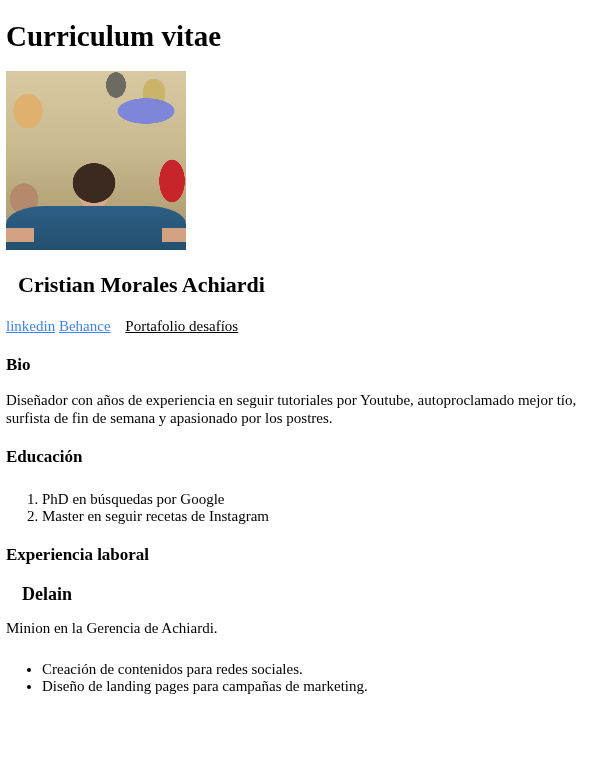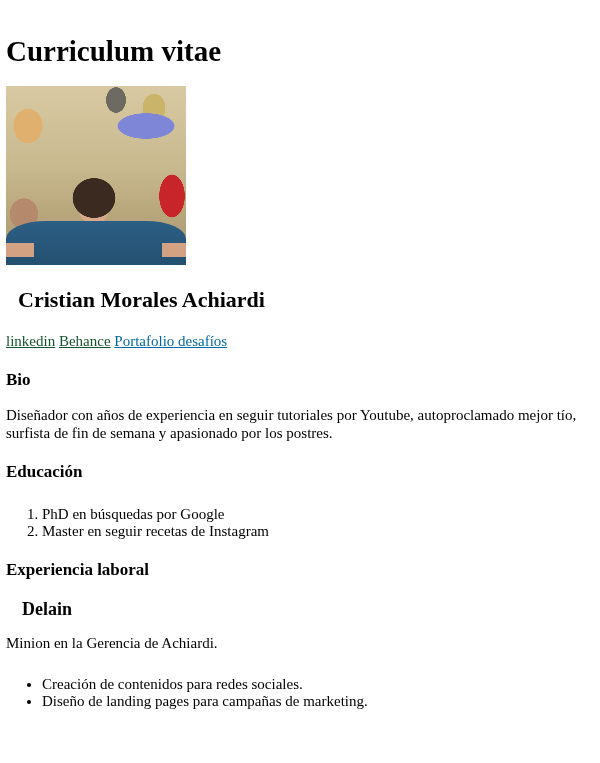--- a/index.html
+++ b/index.html
@@ -3,21 +3,21 @@
   <meta charset="utf-8">
   <style>
     html, body { margin: 0; padding: 0; background: #ffffff; }
     body {
       width: 600px; height: 763px; overflow: hidden;
       font-family: "Liberation Serif", "DejaVu Serif", serif;
       color: #000000;
       font-size: 15px;
       line-height: 1.15;
     }
-    .page { padding: 16px 6px; }
+    .page { padding: 1px 6px; }
     h1 { font-size: 29px; font-weight: bold; margin: 0; padding-top: 18px; line-height: 34px; height: 34px; }
     .avatar {
       display: block; margin-top: 18px; width: 180px; height: 179px;
       position: relative; overflow: hidden;
       background:
         radial-gradient(ellipse 30px 28px at 88px 112px, #3a2a20 0 70%, transparent 72%),
         radial-gradient(ellipse 26px 30px at 88px 120px, #d9a98c 0 60%, transparent 62%),
         radial-gradient(ellipse 40px 18px at 140px 40px, #7e86d8 0 70%, transparent 72%),
         radial-gradient(ellipse 16px 20px at 148px 22px, #c9b46a 0 70%, transparent 72%),
         radial-gradient(ellipse 14px 18px at 110px 14px, #6d6a62 0 70%, transparent 72%),
@@ -29,22 +29,22 @@
     .avatar .shirt {
       position: absolute; left: 0; right: 0; bottom: 0; height: 44px;
       background: linear-gradient(180deg, #2c5f86 0%, #24506f 100%);
       border-top-left-radius: 40px 18px; border-top-right-radius: 40px 18px;
     }
     .avatar .arm-left { position: absolute; left: 0; bottom: 8px; width: 28px; height: 14px; background: #d2a283; }
     .avatar .arm-right { position: absolute; right: 0; bottom: 8px; width: 24px; height: 14px; background: #d2a283; }
     h2 { font-size: 22px; font-weight: bold; margin: 22px 0 0 12px; line-height: 26px; }
     .links { margin: 19px 0 0 0; line-height: 18px; }
     .links a { text-decoration: underline; }
-    .links a.visited { color: #14532d; }
-    .links a.unvisited { color: #0369a1; }
+    .links a.visited { color: #3b82f6; }
+    .links a.unvisited { color: #000000; margin-left: 11px; }
     h3 { font-size: 17px; font-weight: bold; margin: 20px 0 0 0; line-height: 20px; }
     p { margin: 16px 0 0 0; line-height: 18px; }
     ol, ul { margin: 24px 0 0 0; padding-left: 36px; }
     li { line-height: 17px; }
     h4 { font-size: 18px; font-weight: bold; margin: 20px 0 0 16px; line-height: 18px; }
   </style>
 </head>
 <body>
 
 <div class="page">

